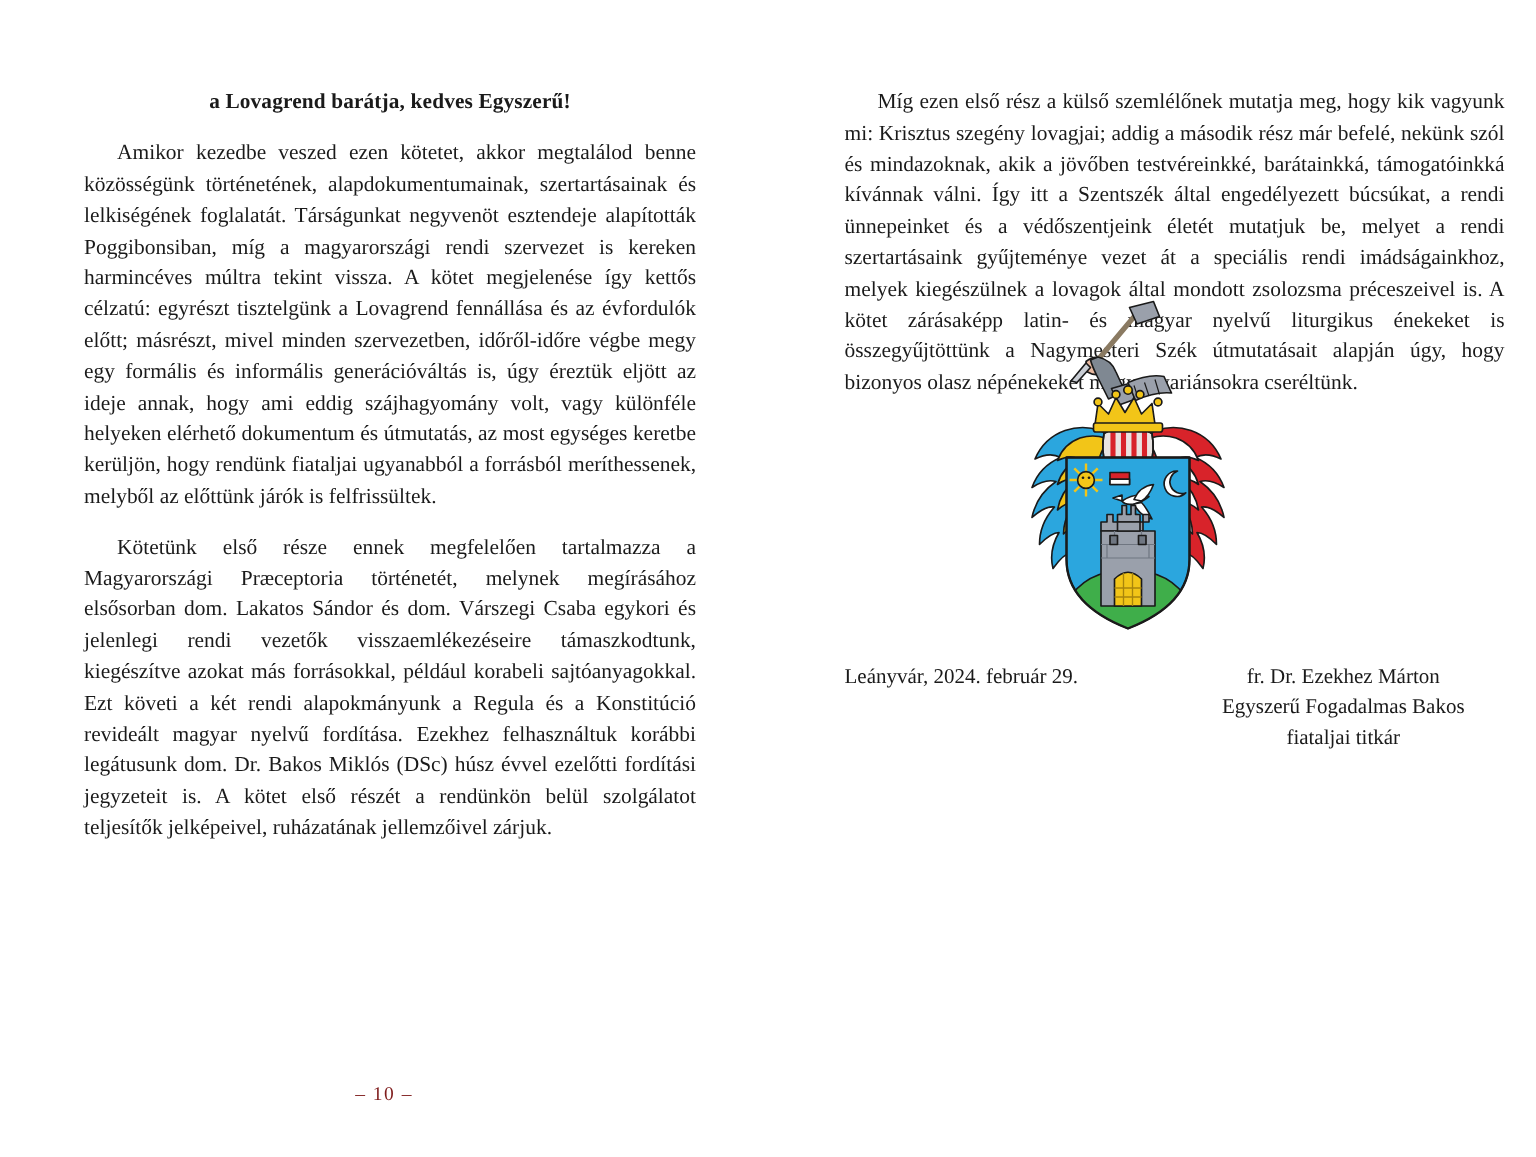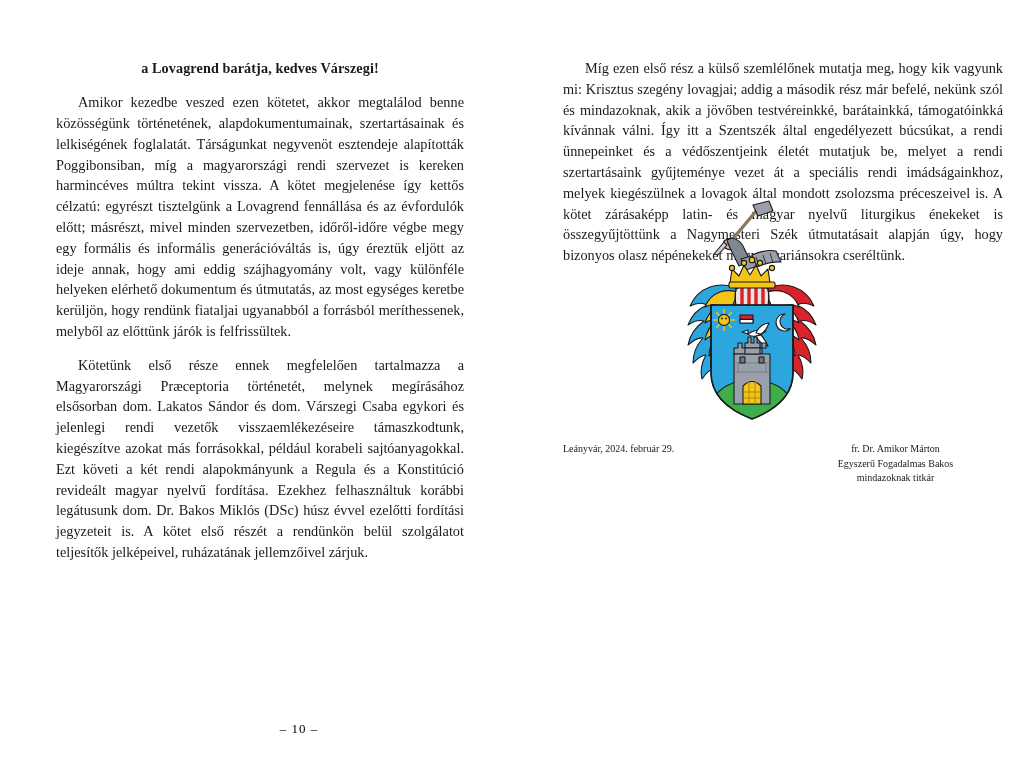--- a/index.html
+++ b/index.html
@@ -77,50 +77,49 @@
 
   
   .signature-row {
     position: absolute;
     left: 51px;
     top: 442px;
     width: 440px;
     display: flex;
     align-items: flex-start;
     justify-content: space-between;
-    font-size: 10px;
+    font-size: 14px;
     line-height: 1.45;
   }
   .sig-place { white-space: nowrap; padding-top: 0; }
   .sig-signer { text-align: center; width: 215px; }
   .sig-signer span { display: block; }
 
   
   .folio {
     position: absolute;
     bottom: 34px;
     left: 0;
     width: 100%;
     text-align: center;
     font-size: 13px;
-    color: #000000;
+    color: #7f1d1d;
     letter-spacing: 1px;
-    margin-left: 43px;
   }
 </style>
 </head>
 <body>
 
 <div class="spread">
 
   <div class="page page-left">
     <div class="content">
 
       <h1 class="letter-title">
-        <span class="line">a Lovagrend barátja, kedves Várszegi!</span>
+        <span class="line">a Lovagrend barátja, kedves Egyszerű!</span>
       </h1>
 
       <p class="body-par">Amikor kezedbe veszed ezen kötetet, akkor megtalálod benne közösségünk történetének, alapdokumentumainak, szertartásainak és lelkiségének foglalatát. Társágunkat negyvenöt esztendeje alapították Poggibonsiban, míg a magyarországi rendi szervezet is kereken harmincéves múltra tekint vissza. A kötet megjelenése így kettős célzatú: egyrészt tisztelgünk a Lovagrend fennállása és az évfordulók előtt; másrészt, mivel minden szervezetben, időről-időre végbe megy egy formális és informális generációváltás is, úgy éreztük eljött az ideje annak, hogy ami eddig szájhagyomány volt, vagy különféle helyeken elérhető dokumentum és útmutatás, az most egységes keretbe kerüljön, hogy rendünk fiataljai ugyanabból a forrásból meríthessenek, melyből az előttünk járók is felfrissültek.</p>
       <p class="body-par">Kötetünk első része ennek megfelelően tartalmazza a Magyarországi Præceptoria történetét, melynek megírásához elsősorban dom. Lakatos Sándor és dom. Várszegi Csaba egykori és jelenlegi rendi vezetők visszaemlékezéseire támaszkodtunk, kiegészítve azokat más forrásokkal, például korabeli sajtóanyagokkal. Ezt követi a két rendi alapokmányunk a Regula és a Konstitúció revideált magyar nyelvű fordítása. Ezekhez felhasználtuk korábbi legátusunk dom. Dr. Bakos Miklós (DSc) húsz évvel ezelőtti fordítási jegyzeteit is. A kötet első részét a rendünkön belül szolgálatot teljesítők jelképeivel, ruházatának jellemzőivel zárjuk.</p>
 
     </div>
 
     <div class="folio">– 10 –</div>
   </div>
 
@@ -313,21 +312,21 @@
 
             <path d="M59 108 H141 V176 q0 30 -41 46 q-41 -16 -41 -46 Z" fill="none" stroke="#1a1a1a" stroke-width="1.6"></path>
           </g>
         </g>
       </svg>
     </div>
 
     <div class="signature-row">
       <div class="sig-place">Leányvár, 2024. február 29.</div>
       <div class="sig-signer">
-        <span>fr. Dr. Amikor Márton</span>
+        <span>fr. Dr. Ezekhez Márton</span>
         <span>Egyszerű Fogadalmas Bakos</span>
-        <span>mindazoknak titkár</span>
+        <span>fiataljai titkár</span>
       </div>
     </div>
 
   </div>
 
 </div>
 
 </body></html>

